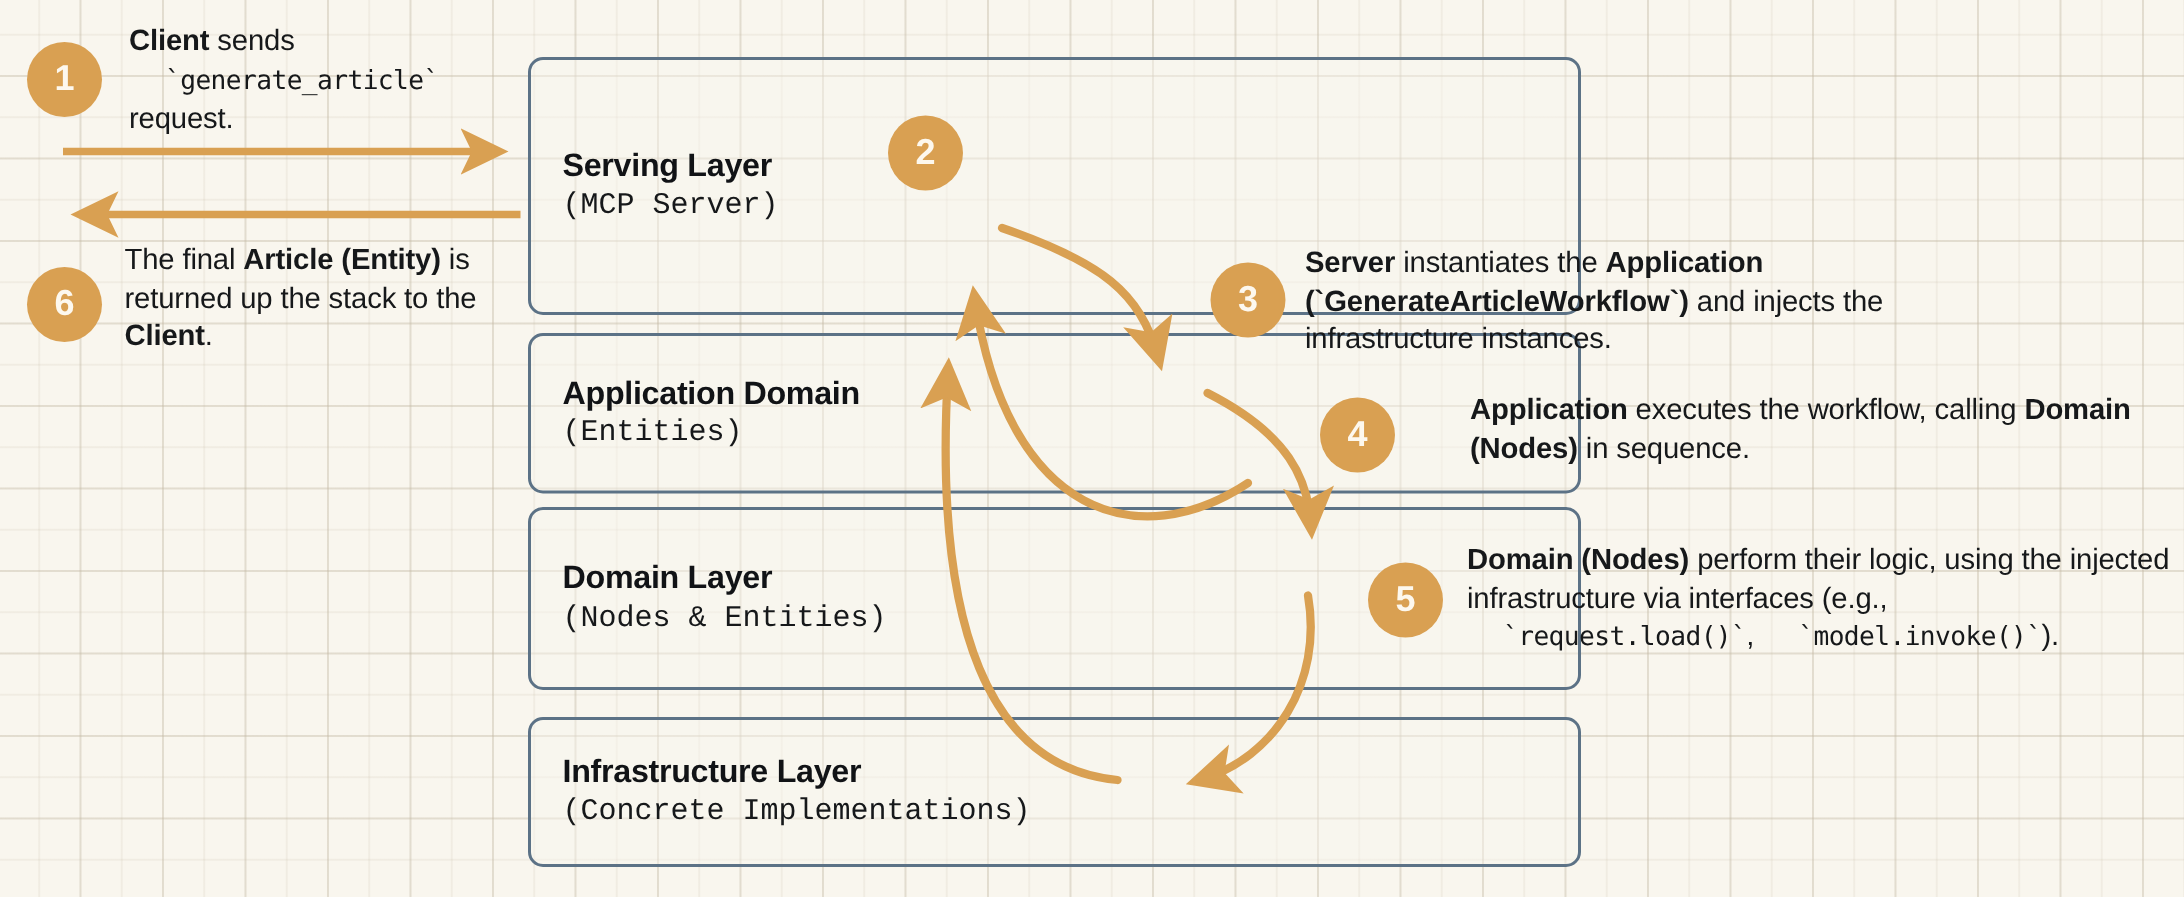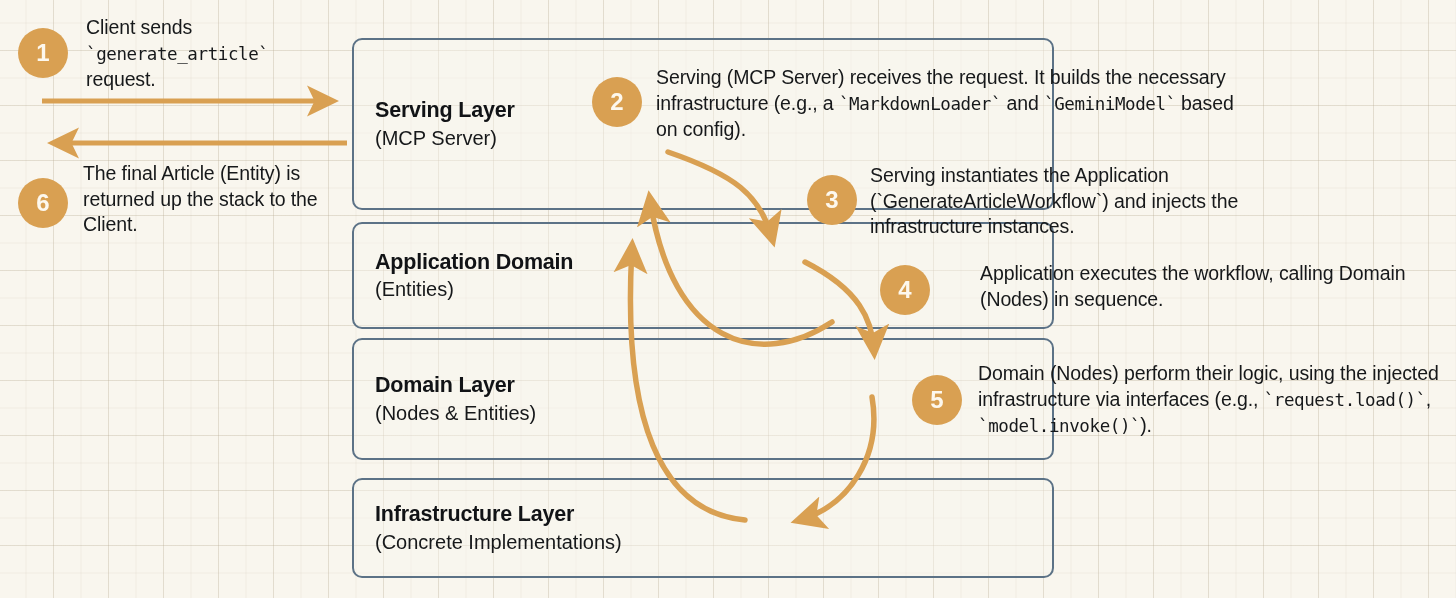--- a/index.html
+++ b/index.html
@@ -48,20 +48,21 @@
     letter-spacing: -0.2px;
     line-height: 1.18;
     color: #111316;
   }
   .layer-sub {
     font-size: 20px;
     font-weight: normal;
     line-height: 1.2;
     margin-top: 2px;
     color: #16181a;
+    font-family: Liberation Mono, monospace;
   }
   .badge {
     position: absolute;
     width: 50px;
     height: 50px;
     border-radius: 50%;
     background: #d9a052;
     color: #fdf8ee;
     font-size: 24px;
     font-weight: bold;
@@ -70,25 +71,26 @@
     justify-content: center;
     box-shadow: 0 0 0 0 rgba(0,0,0,0);
   }
   .step-text {
     position: absolute;
     font-size: 19.5px;
     line-height: 25.6px;
     color: #16181a;
     letter-spacing: -0.1px;
   }
-  .step-text b { font-weight: normal; margin-top: 37px; }
+  .step-text b { font-weight: bold; margin-top: 37px; }
   .code {
     font-family: "DejaVu Sans Mono", "Liberation Mono", monospace;
     font-size: 17.5px;
     letter-spacing: -0.4px;
+    margin-left: 24px;
   }
   .code-b {
     font-family: "Liberation Sans", sans-serif;
     font-weight: bold;
   }
   svg.arrows {
     position: absolute;
     inset: 0;
     width: 1456px;
     height: 598px;
@@ -150,27 +152,24 @@
     <span class="code">`generate_article`</span><br>
     <span>request.</span>
   </div>
 
   <div class="badge" style="left:18px; top:178px;">6</div>
   <div class="step-text" style="left:83px; top:161px; width:270px;">
     <span>The final </span><b>Article (Entity)</b><span> is returned up the stack to the </span><b>Client</b><span>.</span>
   </div>
 
   <div class="badge" style="left:592px; top:77px;">2</div>
-  <div class="step-text" style="left:656px; top:65px; width:600px;">
-    <b>Serving (MCP Server)</b><span> receives the request. It builds the necessary infrastructure (e.g., a </span><span class="code">`MarkdownLoader`</span><span> and </span><span class="code">`GeminiModel`</span><span> based on config).</span>
-  </div>
 
   <div class="badge" style="left:807px; top:175px;">3</div>
   <div class="step-text" style="left:870px; top:163px; width:470px;">
-    <b>Serving</b><span> instantiates the </span><b>Application</b> <b class="code-b">(`GenerateArticleWorkflow`)</b><span> and injects the infrastructure instances.</span>
+    <b>Server</b><span> instantiates the </span><b>Application</b> <b class="code-b">(`GenerateArticleWorkflow`)</b><span> and injects the infrastructure instances.</span>
   </div>
 
   <div class="badge" style="left:880px; top:265px;">4</div>
   <div class="step-text" style="left:980px; top:261px; width:460px;">
     <b>Application</b><span> executes the workflow, calling </span><b>Domain (Nodes)</b><span> in sequence.</span>
   </div>
 
   <div class="badge" style="left:912px; top:375px;">5</div>
   <div class="step-text" style="left:978px; top:361px; width:472px;">
     <b>Domain (Nodes)</b><span> perform their logic, using the injected infrastructure via interfaces (e.g., </span><span class="code">`request.load()`</span><span>, </span><span class="code">`model.invoke()`</span><span>).</span>

